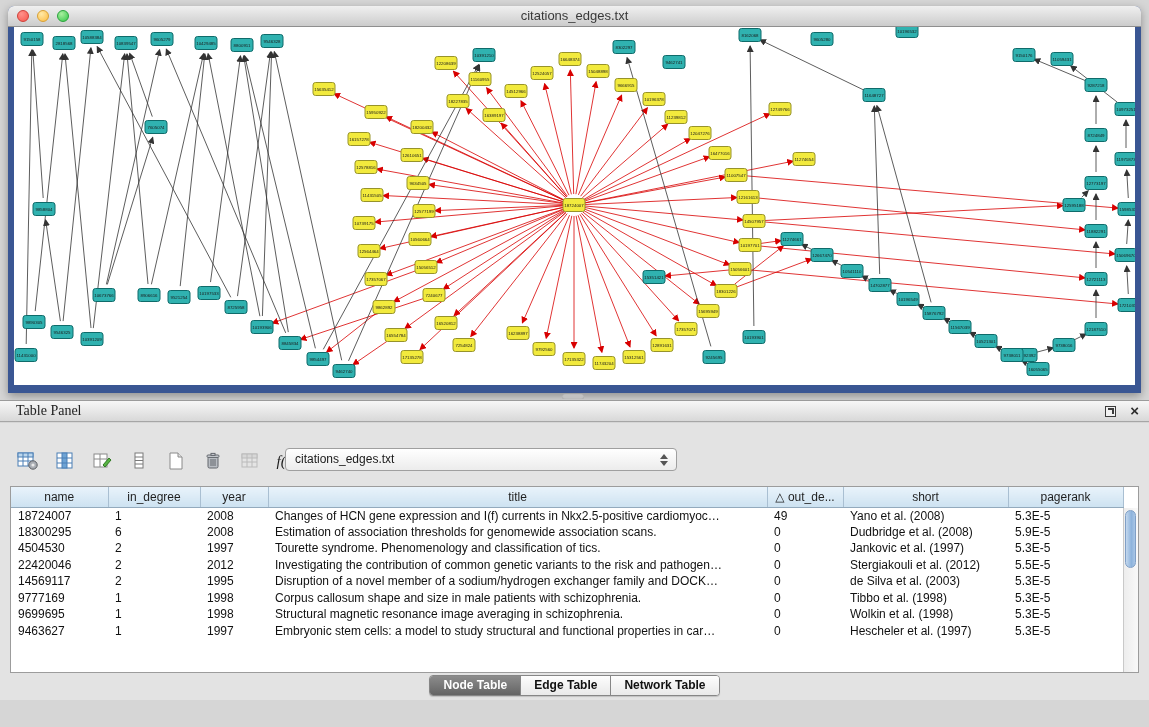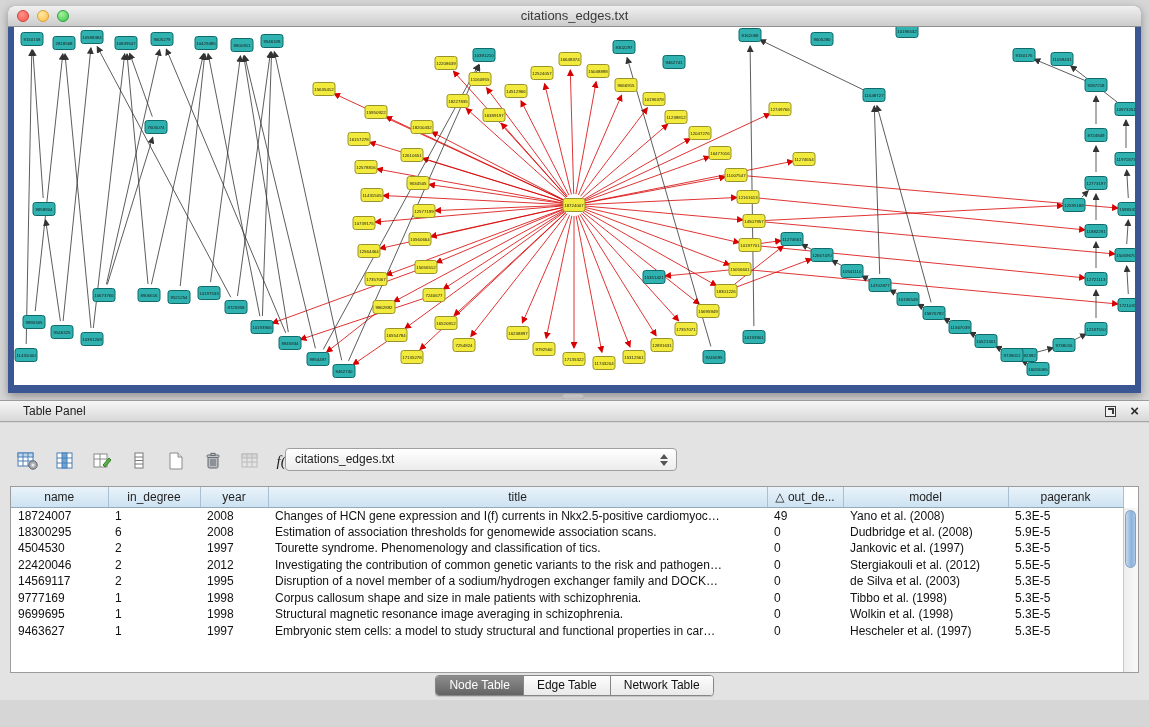--- a/index.html
+++ b/index.html
@@ -14,21 +14,21 @@
   .light.red{background:radial-gradient(circle at 35% 30%,#ff918b,#f8564c);border:1px solid #cf3f38;}
   .light.yellow{background:radial-gradient(circle at 35% 30%,#ffe9a8,#fdbc40);border:1px solid #d8a034;}
   .light.green{background:radial-gradient(circle at 35% 30%,#a9efa0,#34c748);border:1px solid #2aa33c;}
   .win-title{text-align:center;line-height:20px;font-size:13px;color:#393939;}
   .graph-area{position:absolute;left:6px;right:6px;top:21px;bottom:8px;background:#ffffff;overflow:hidden;}
   .graph-area svg{display:block;}
   .splitter{position:absolute;left:562px;top:394px;width:22px;height:5px;border-radius:3px;background:#c2c2c2;box-shadow:inset 0 0 1px #8d8d8d;}
 
   
   .panel-header{position:absolute;left:0;top:400px;width:1149px;height:22px;background:linear-gradient(#f7f7f7,#d8d8d8);border-top:1px solid #9b9b9b;border-bottom:1px solid #a6a6a6;}
-  .panel-title{font-size:12px;color:#222;line-height:20px;padding-left:23px;display:inline-block;}
+  .panel-title{font-size:14px;color:#222;line-height:20px;padding-left:16px;display:inline-block;font-family:Liberation Serif, serif;}
   .panel-hicons{position:absolute;right:10px;top:4px;display:flex;gap:14px;align-items:center;}
   .float-box{width:11px;height:11px;border:1px solid #3c3c3c;position:relative;background:#f2f2f2;}
   .float-box::after{content:"";position:absolute;right:1px;top:1px;width:4px;height:4px;border-top:2px solid #3c3c3c;border-right:2px solid #3c3c3c;}
   .close-glyph{font-size:15px;font-weight:bold;color:#2e2e2e;line-height:12px;cursor:default;}
 
   .panel-body{position:absolute;left:0;top:423px;width:1149px;height:277px;background:#e3e3e3;}
 
   
   .toolbar{position:absolute;left:14px;top:24px;height:28px;display:flex;align-items:center;gap:9px;}
   .toolbtn{width:28px;height:26px;display:flex;align-items:center;justify-content:center;border-radius:3px;}
@@ -43,21 +43,21 @@
   .table-wrap{position:absolute;left:10px;top:63px;width:1129px;height:187px;background:#ffffff;border:1px solid #9c9c9c;overflow:hidden;}
   table.node-table{border-collapse:collapse;table-layout:fixed;width:1112px;}
   .node-table th{height:20px;background:linear-gradient(#e9f3fb,#cde2f1);border-right:1px solid #a9bfd2;border-bottom:1px solid #93aabd;font-weight:normal;font-size:12px;color:#1f1f1f;overflow:hidden;white-space:nowrap;}
   .node-table td{height:16.5px;padding:0 4px 0 7px;font-size:12px;color:#111;white-space:nowrap;overflow:hidden;}
   .vscroll{position:absolute;right:0;top:21px;bottom:0;width:15px;background:linear-gradient(90deg,#ededed,#f9f9f9);border-left:1px solid #c9c9c9;}
   .vthumb{position:absolute;left:1px;top:2px;width:11px;height:58px;border-radius:6px;background:linear-gradient(90deg,#c4d8ee,#8db3dc 60%,#a9c6e6);border:1px solid #7f9fc6;}
 
   
   .tabs-row{position:absolute;left:0;top:252px;width:1149px;display:flex;justify-content:center;}
   .seg{display:flex;border:1px solid #868686;border-radius:4px;overflow:hidden;background:#fff;box-shadow:0 1px 1px rgba(0,0,0,.15);}
-  .seg .tab{font-size:12px;color:#111;background:linear-gradient(#fdfdfd,#e9e9e9);padding:2px 13px;height:19px;line-height:15px;border-right:1px solid #868686;}
+  .seg .tab{font-size:12px;color:#111;background:linear-gradient(#fdfdfd,#e9e9e9);padding:2px 13px;height:19px;line-height:15px;border-right:1px solid #868686;font-weight:bold;}
   .seg .tab:last-child{border-right:none;}
   .seg .tab.active{background:linear-gradient(#8c8c8c,#646464);color:#ffffff;}
 
   
   .statusbar{position:absolute;left:0;top:700px;width:1149px;height:27px;background:#d6d6d6;border-top:1px solid #c2c2c2;margin-top:44px;}
   .memory-label{position:absolute;right:28px;top:8px;font-size:11px;color:#333;}
   .memory-dot{position:absolute;right:10px;top:7px;width:12px;height:12px;border-radius:50%;background:radial-gradient(circle at 35% 30%,#c2f6b7,#3fc53f);border:1px solid #2d9a2d;}
 </style>
 </head>
 <body>
@@ -737,21 +737,21 @@
           <col style="width:165px">
           <col style="width:115px">
       </colgroup>
       <thead>
         <tr>
           <th>name</th>
           <th>in_degree</th>
           <th>year</th>
           <th>title</th>
           <th>△ out_de...</th>
-          <th>model</th>
+          <th>short</th>
           <th>pagerank</th>
         </tr>
       </thead>
       <tbody>
           <tr>
             <td>18724007</td>
             <td>1</td>
             <td>2008</td>
             <td>Changes of HCN gene expression and I(f) currents in Nkx2.5-positive cardiomyoc…</td>
             <td>49</td>

